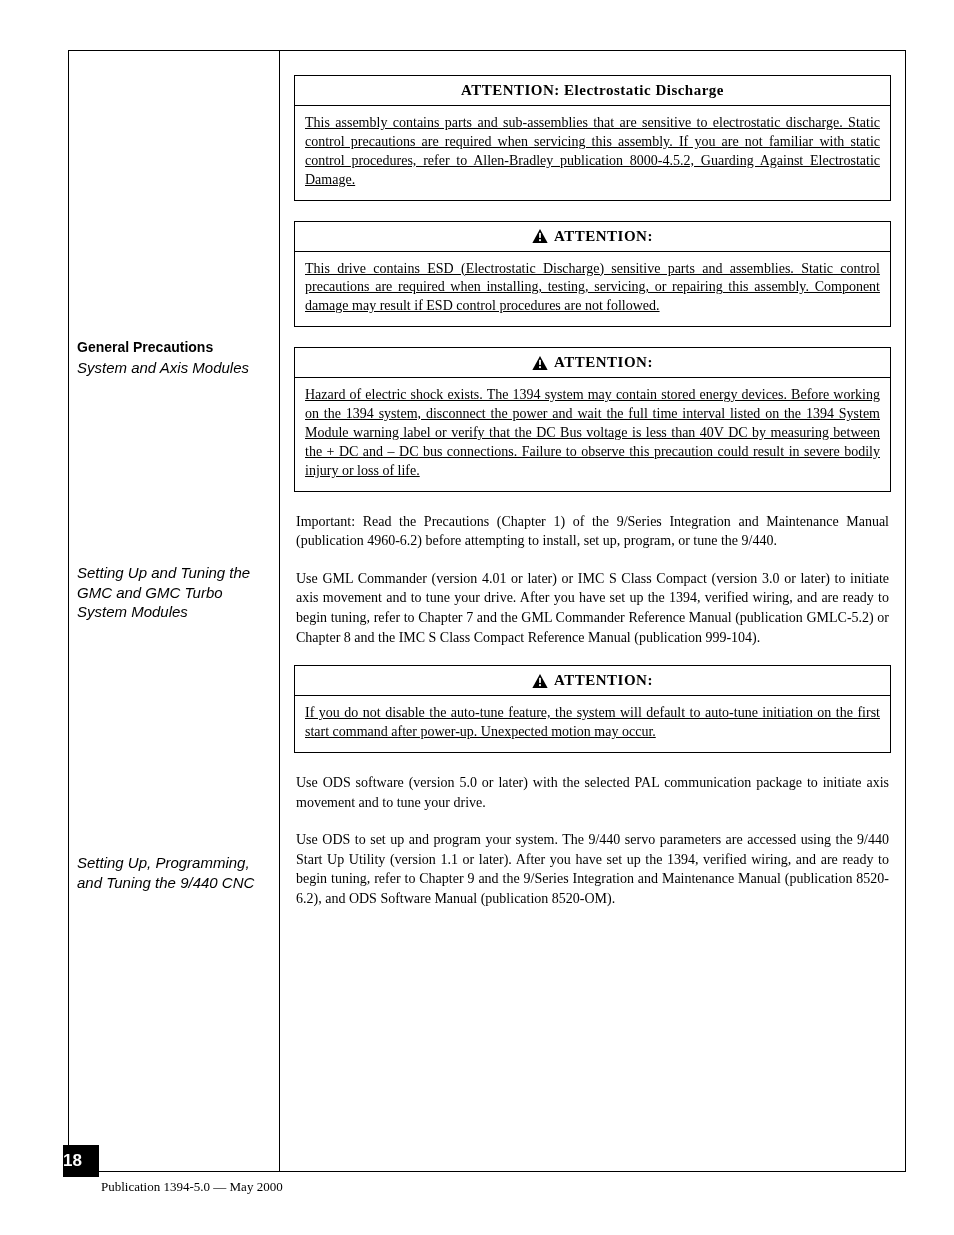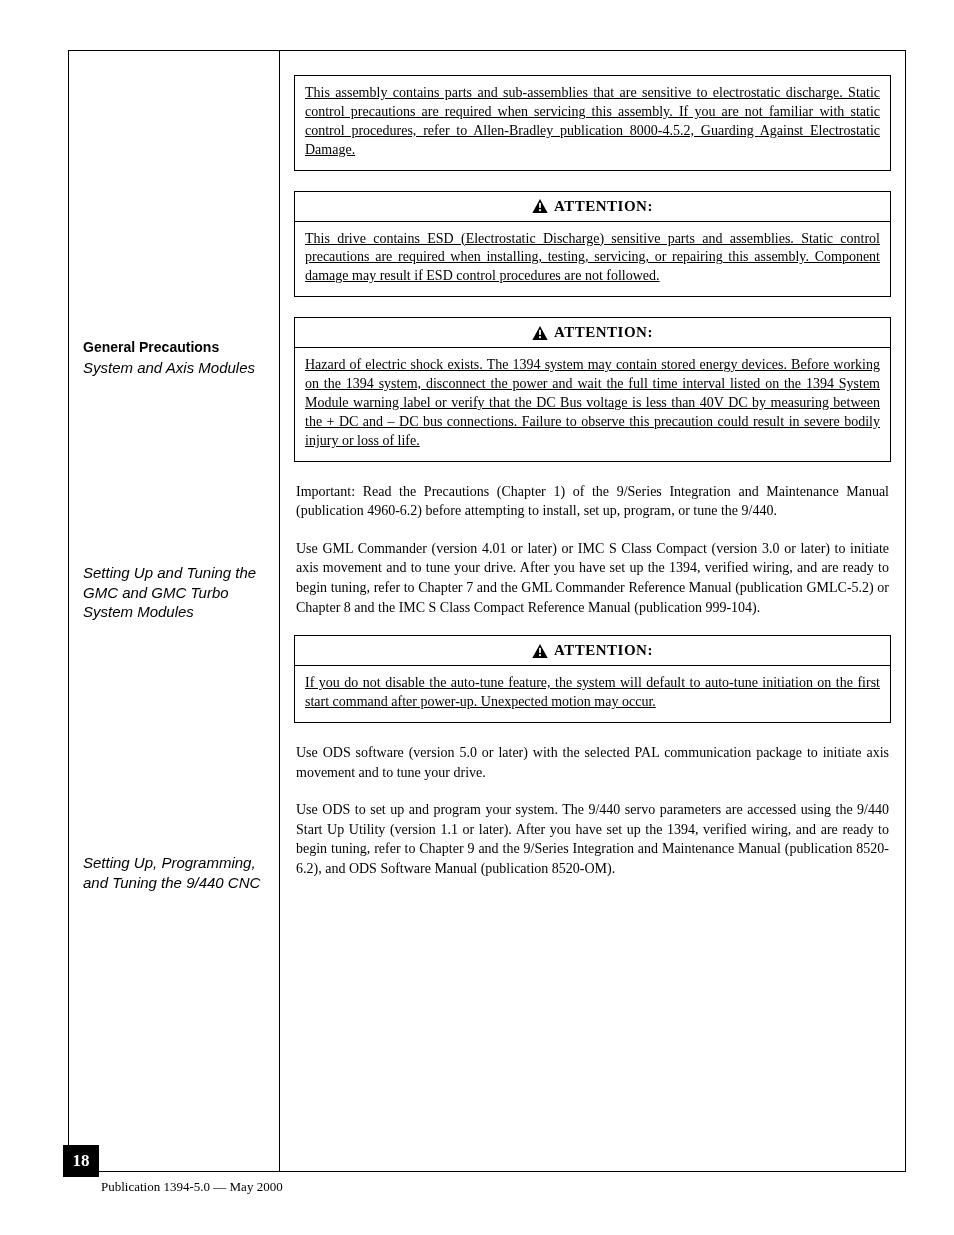--- a/index.html
+++ b/index.html
@@ -68,38 +68,38 @@
     margin: 0 2px 18px 2px;
   }
   .pagelabel {
     position: absolute;
     left: -6px;
     bottom: -6px;
     width: 36px;
     height: 32px;
     background: #000;
     color: #fff;
-    font-family: Liberation Serif, serif;
+    font-family: Liberation Sans, sans-serif;
     font-weight: bold;
     font-size: 17px;
     display: flex;
     align-items: center;
-    justify-content: center;
+    justify-content: flex-start;
   }
   .runningfoot {
     position: absolute;
     left: 32px;
     bottom: -24px;
     font-family: Liberation Serif, serif;
     font-size: 13px;
     color: #000;
   }
   .sidebar-item {
     position: absolute;
-    left: 14px;
+    left: 8px;
     width: 186px;
     font-family: Arial, Helvetica, sans-serif;
   }
   .sb-title { font-weight: bold; font-size: 14px; margin-bottom: 3px; }
   .sb-sub { font-style: italic; font-size: 15px; line-height: 1.3; }
   .sb1 { top: 288px; }
   .sb2 { top: 512px; }
   .sb3 { top: 802px; }
 </style>
 </head>
@@ -116,20 +116,23 @@
     <div class="sidebar-item sb2">
       <div class="sb-sub">Setting Up and Tuning the GMC and GMC Turbo System Modules</div>
     </div>
     <div class="sidebar-item sb3">
       <div class="sb-sub">Setting Up, Programming, and Tuning the 9/440 CNC</div>
     </div>
 
     <div class="content">
 
       <div class="box">
+        <div class="box-head">
+          <span>ATTENTION: Electrostatic Discharge</span>
+        </div>
         <div class="box-body">This assembly contains parts and sub-assemblies that are sensitive to electrostatic discharge. Static control precautions are required when servicing this assembly. If you are not familiar with static control procedures, refer to Allen-Bradley publication 8000-4.5.2, Guarding Against Electrostatic Damage.</div>
       </div>
 
       <div class="box">
         <div class="box-head">
           <svg class="alert-icon" viewBox="0 0 24 22">
             <path d="M12 0 L24 22 L0 22 Z" fill="#000"></path>
             <rect x="10.6" y="6" width="2.8" height="8" fill="#fff"></rect>
             <circle cx="12" cy="17.5" r="1.7" fill="#fff"></circle>
           </svg>

